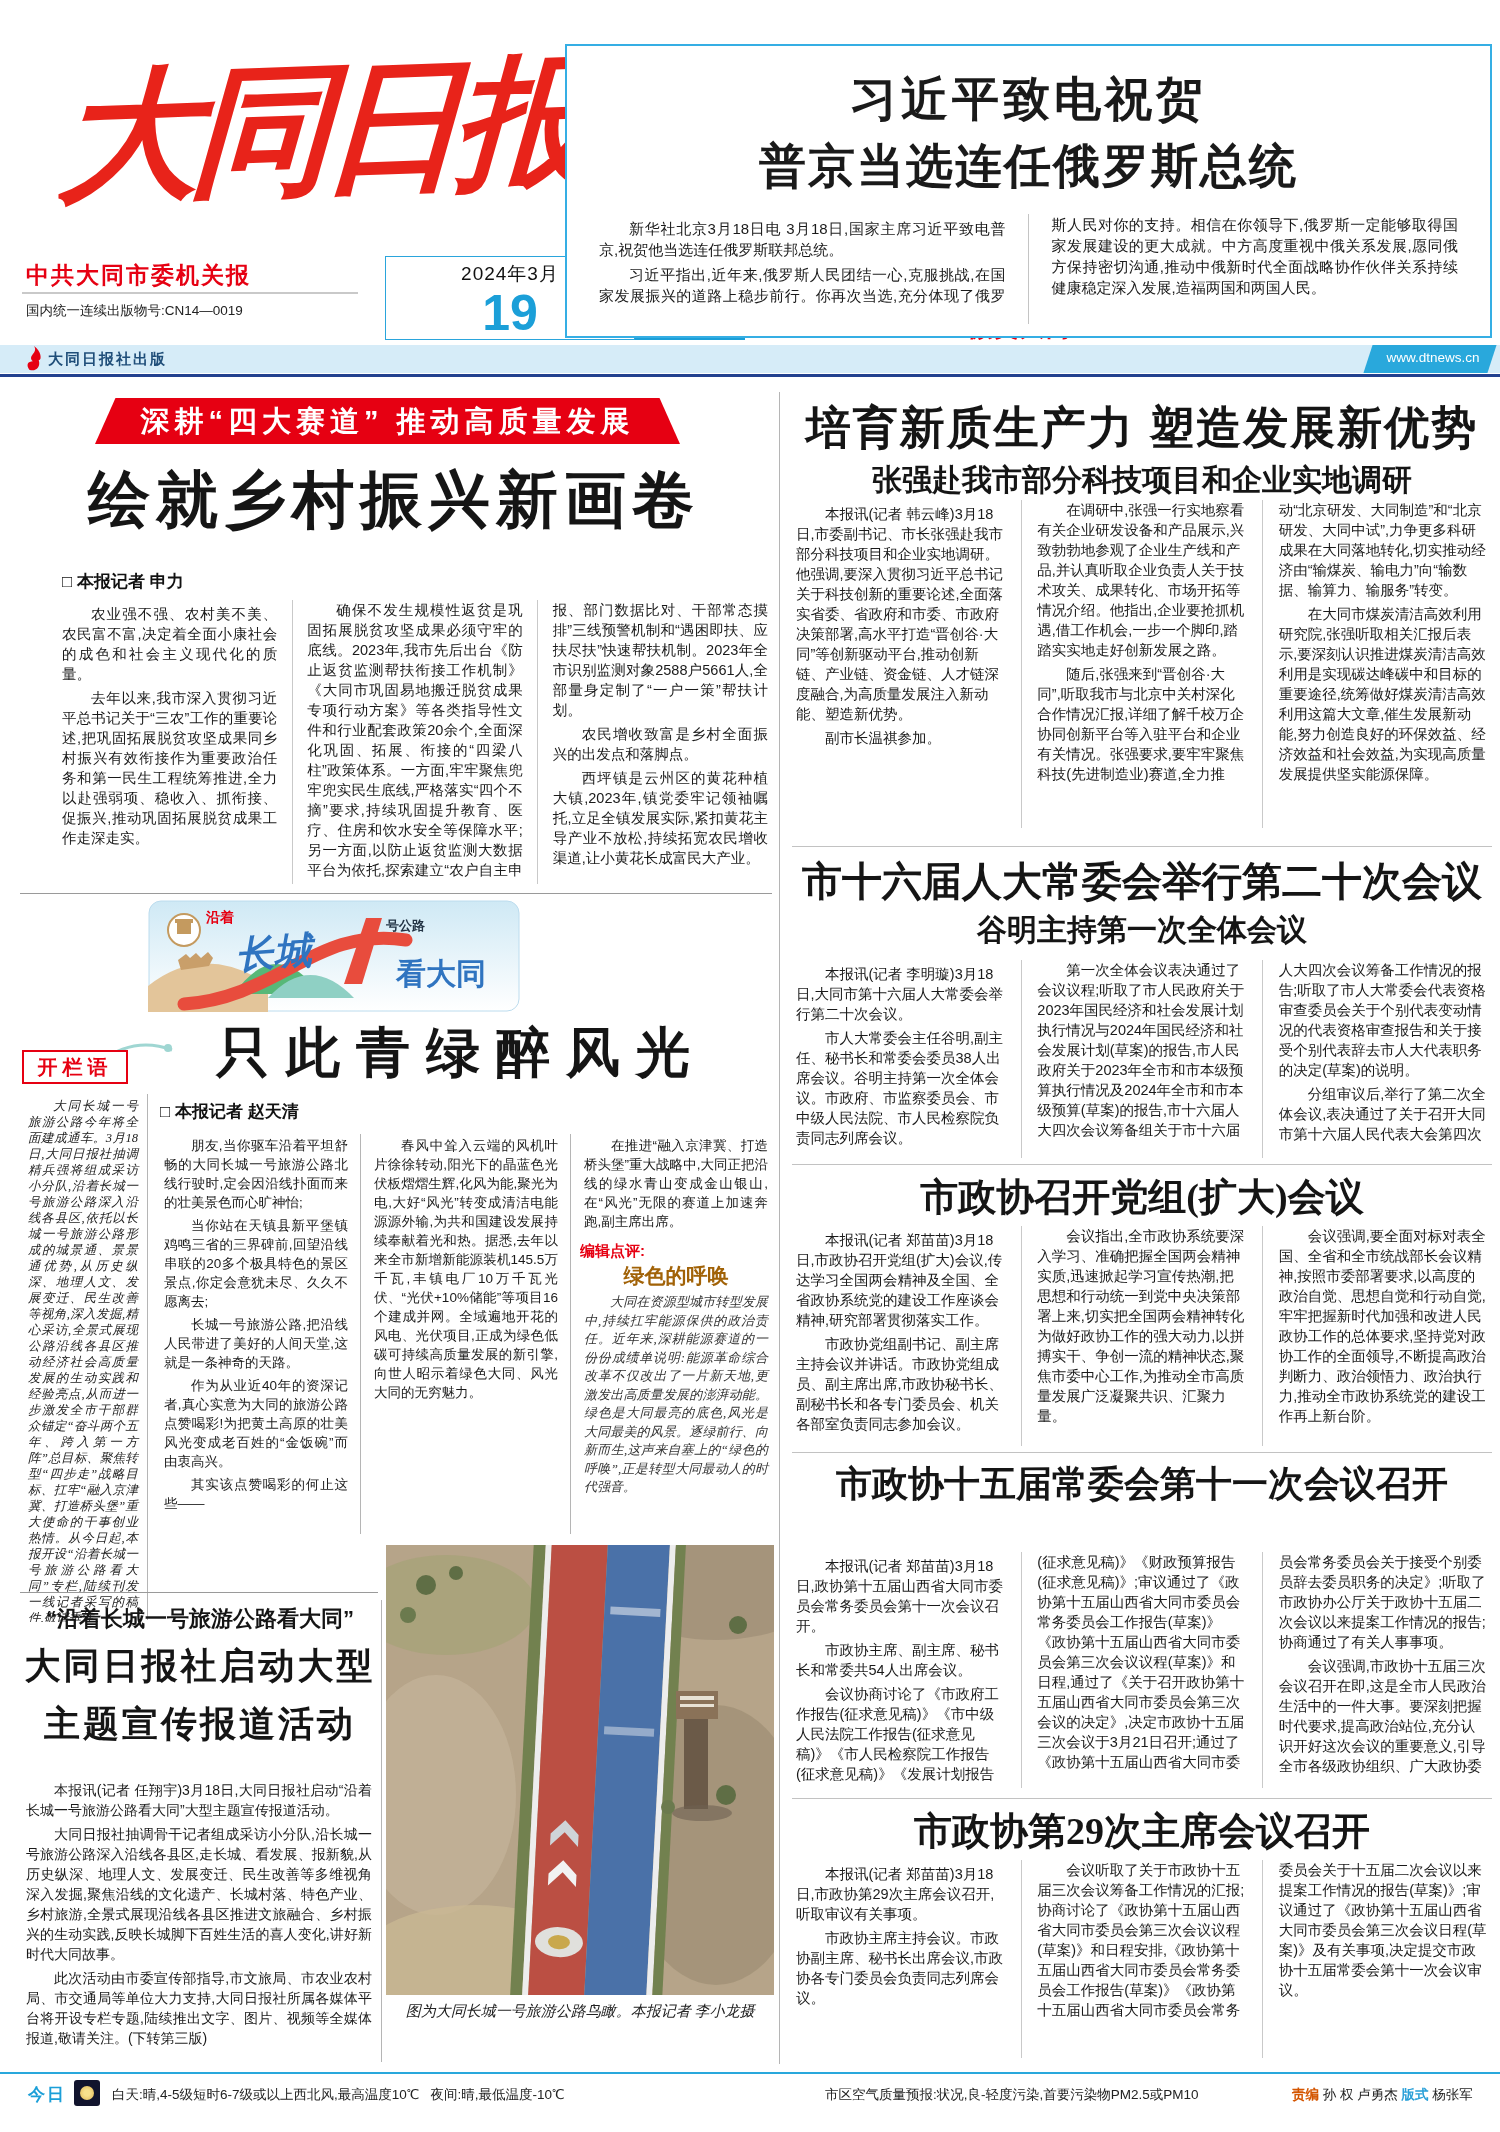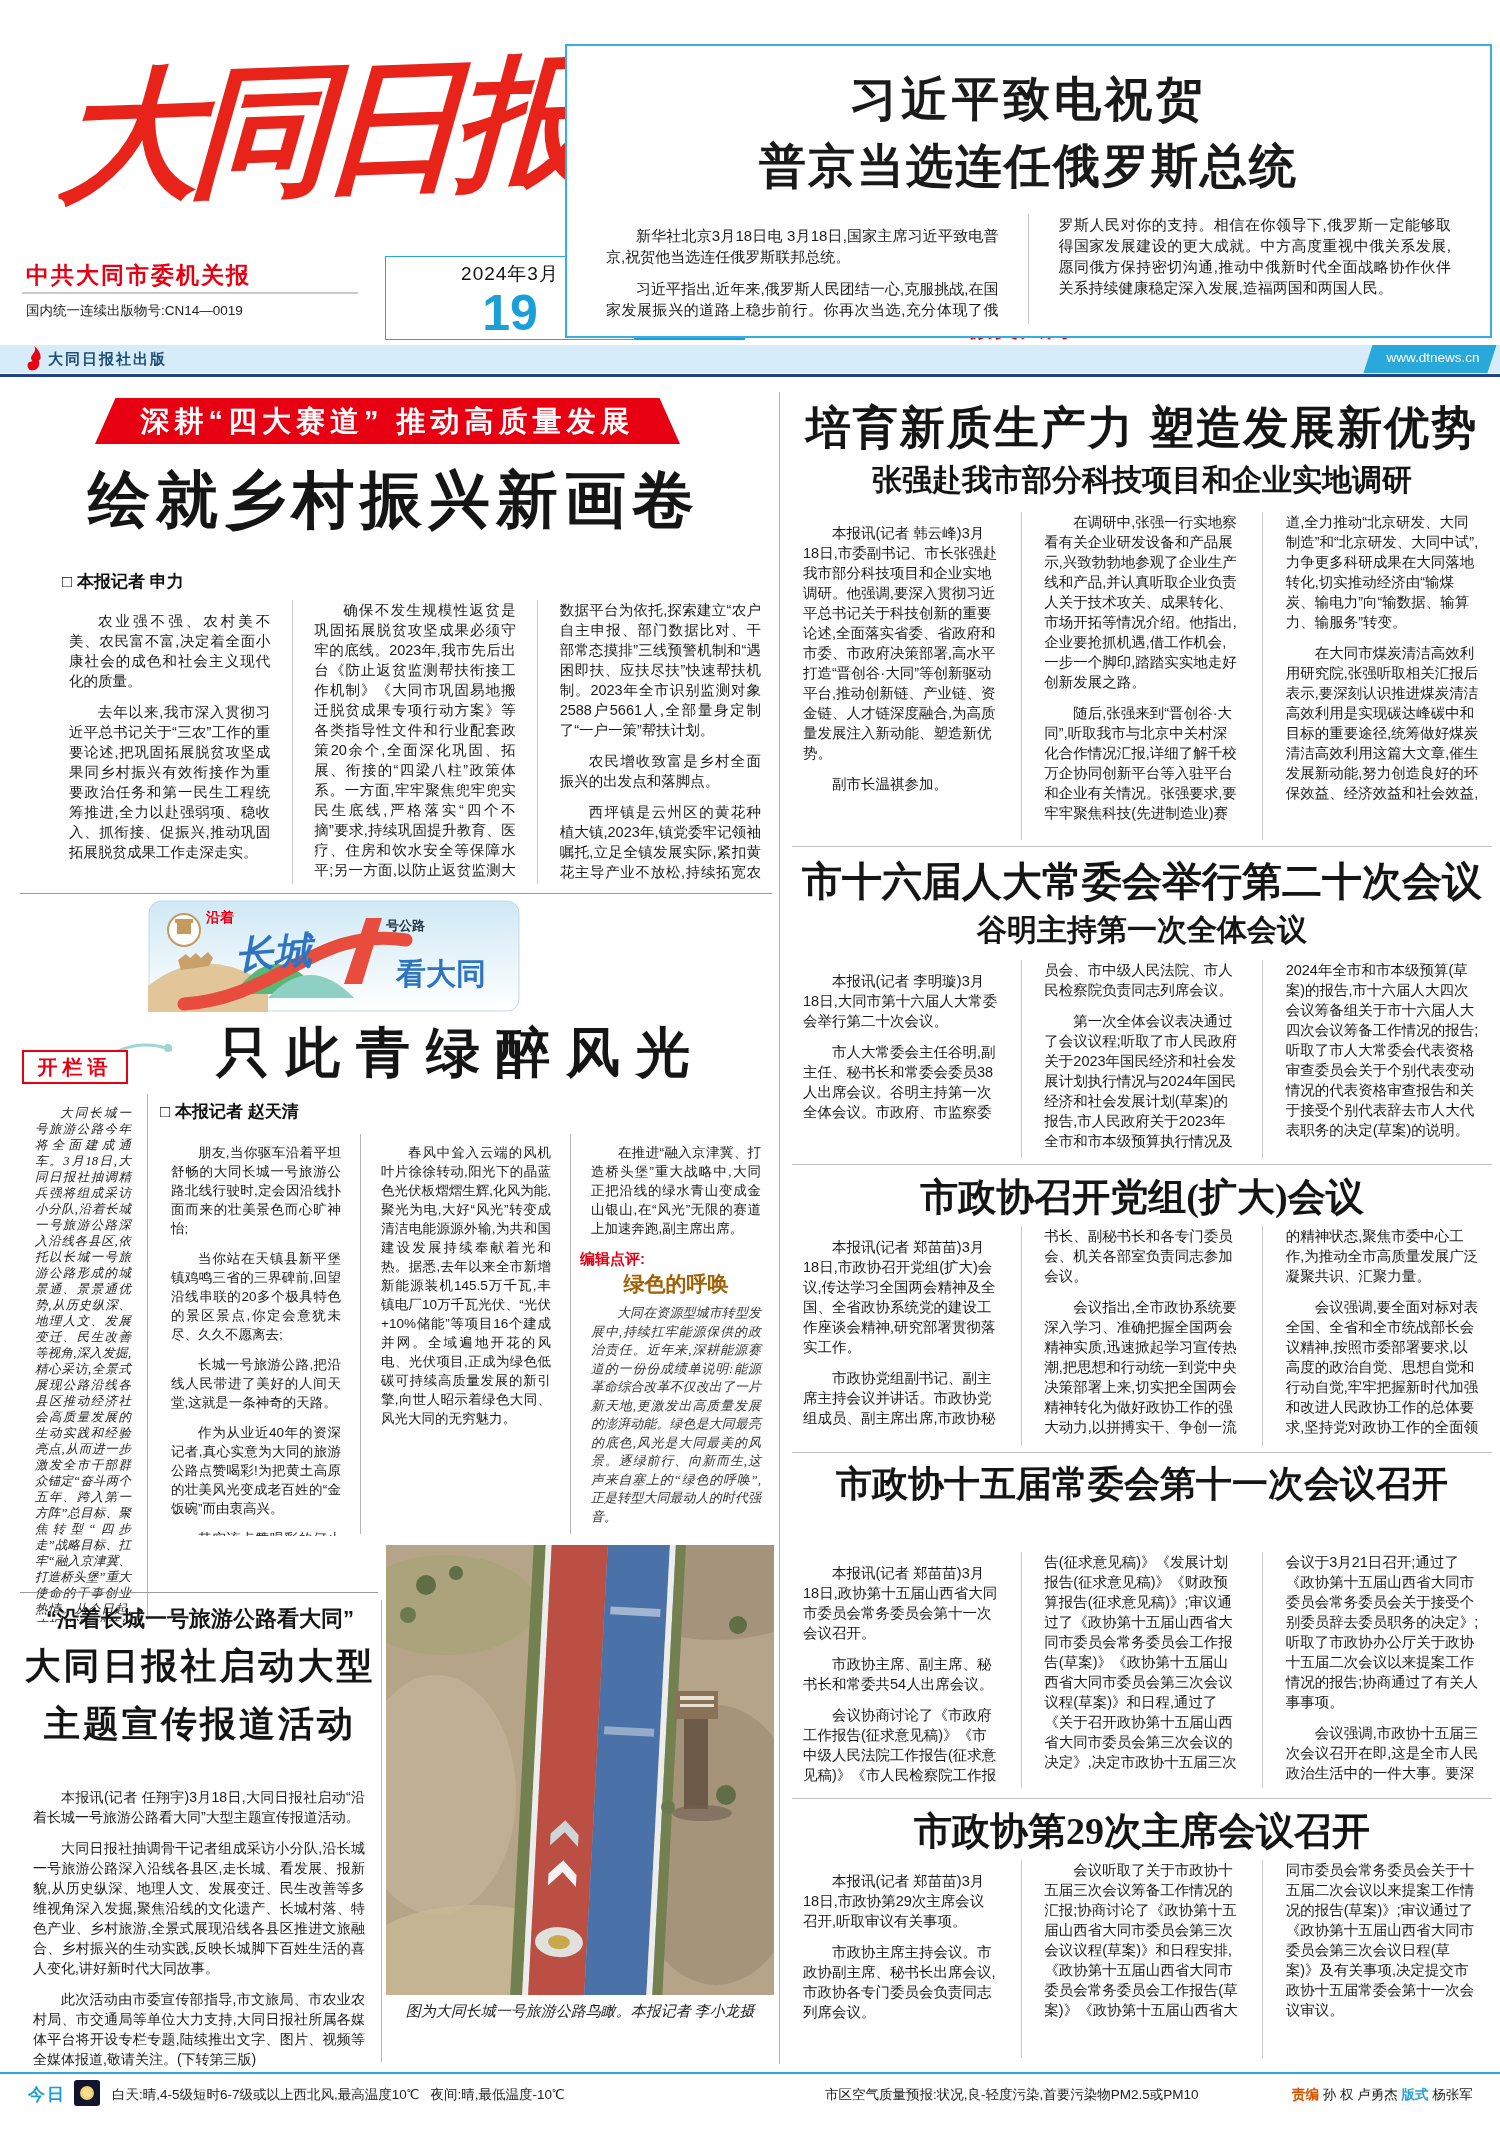--- a/index.html
+++ b/index.html
@@ -2,21 +2,21 @@
 <html><head>
 <meta charset="utf-8">
 <style>
   *{margin:0;padding:0;box-sizing:border-box}
   html,body{background:#f2f2f2}
   #page{position:relative;width:1500px;height:2132px;background:#ffffff;margin:0 auto;
         font-family:"Liberation Sans",sans-serif;color:#111;overflow:hidden}
   .abs{position:absolute}
   .serif{font-family:Liberation Mono, monospace}
   .kai{font-family:"Liberation Serif","DejaVu Serif",serif;font-style:italic}
-  .paras p{margin:11px;text-indent:2em}
+  .paras p{margin:4px;text-indent:2em}
   .just{text-align:justify}
   .ws{white-space:pre-wrap}
 
   
   .masthead-title{left:58px;top:8px;width:520px;height:248px;line-height:240px;
     font-family:"DejaVu Serif",serif;font-weight:bold;font-style:italic;
     font-size:142px;letter-spacing:-10px;color:#e8231a;transform:rotate(-2deg) skewX(-4deg);
     white-space:nowrap}
   .org-name{left:26px;top:260px;width:330px;font-size:23px;font-weight:bold;color:#e60012;letter-spacing:2px}
   .org-rule{left:22px;top:292px;width:336px;height:2px;background:#c9c9c9}
@@ -285,21 +285,21 @@
       <rect x="294" y="159" width="34" height="3" fill="#e8e2d4"></rect>
       <ellipse cx="316" cy="268" rx="30" ry="8" fill="#6e6152" opacity="0.6"></ellipse>
       <circle cx="340" cy="250" r="10" fill="#5f6e45"></circle>
         <circle cx="282" cy="262" r="7" fill="#6b7a4e"></circle>
     </svg>
   </div>
   <div class="abs caption kai">图为大同长城一号旅游公路鸟瞰。本报记者 李小龙摄</div>
 
   <div class="abs sec-title-sans" style="left:792px;top:398px;font-size:45px;letter-spacing:2px">培育新质生产力 塑造发展新优势</div>
   <div class="abs sec-title-serif" style="left:792px;top:460px;font-size:30px">张强赴我市部分科技项目和企业实地调研</div>
-  <div class="abs sec-body paras" style="top:512px;height:328px">
+  <div class="abs sec-body paras" style="top:500px;height:328px">
       <p>本报讯(记者 韩云峰)3月18日,市委副书记、市长张强赴我市部分科技项目和企业实地调研。他强调,要深入贯彻习近平总书记关于科技创新的重要论述,全面落实省委、省政府和市委、市政府决策部署,高水平打造“晋创谷·大同”等创新驱动平台,推动创新链、产业链、资金链、人才链深度融合,为高质量发展注入新动能、塑造新优势。</p>
       <p>副市长温祺参加。</p>
       <p>在调研中,张强一行实地察看有关企业研发设备和产品展示,兴致勃勃地参观了企业生产线和产品,并认真听取企业负责人关于技术攻关、成果转化、市场开拓等情况介绍。他指出,企业要抢抓机遇,借工作机会,一步一个脚印,踏踏实实地走好创新发展之路。</p>
       <p>随后,张强来到“晋创谷·大同”,听取我市与北京中关村深化合作情况汇报,详细了解千校万企协同创新平台等入驻平台和企业有关情况。张强要求,要牢牢聚焦科技(先进制造业)赛道,全力推动“北京研发、大同制造”和“北京研发、大同中试”,力争更多科研成果在大同落地转化,切实推动经济由“输煤炭、输电力”向“输数据、输算力、输服务”转变。</p>
       <p>在大同市煤炭清洁高效利用研究院,张强听取相关汇报后表示,要深刻认识推进煤炭清洁高效利用是实现碳达峰碳中和目标的重要途径,统筹做好煤炭清洁高效利用这篇大文章,催生发展新动能,努力创造良好的环保效益、经济效益和社会效益,为实现高质量发展提供坚实能源保障。</p>
     </div>
 
   <div class="abs hrule" style="left:792px;top:846px;width:700px;background:#c2c2c2"></div>
 
   <div class="abs sec-title-serif" style="left:792px;top:854px;font-size:40px">市十六届人大常委会举行第二十次会议</div>

